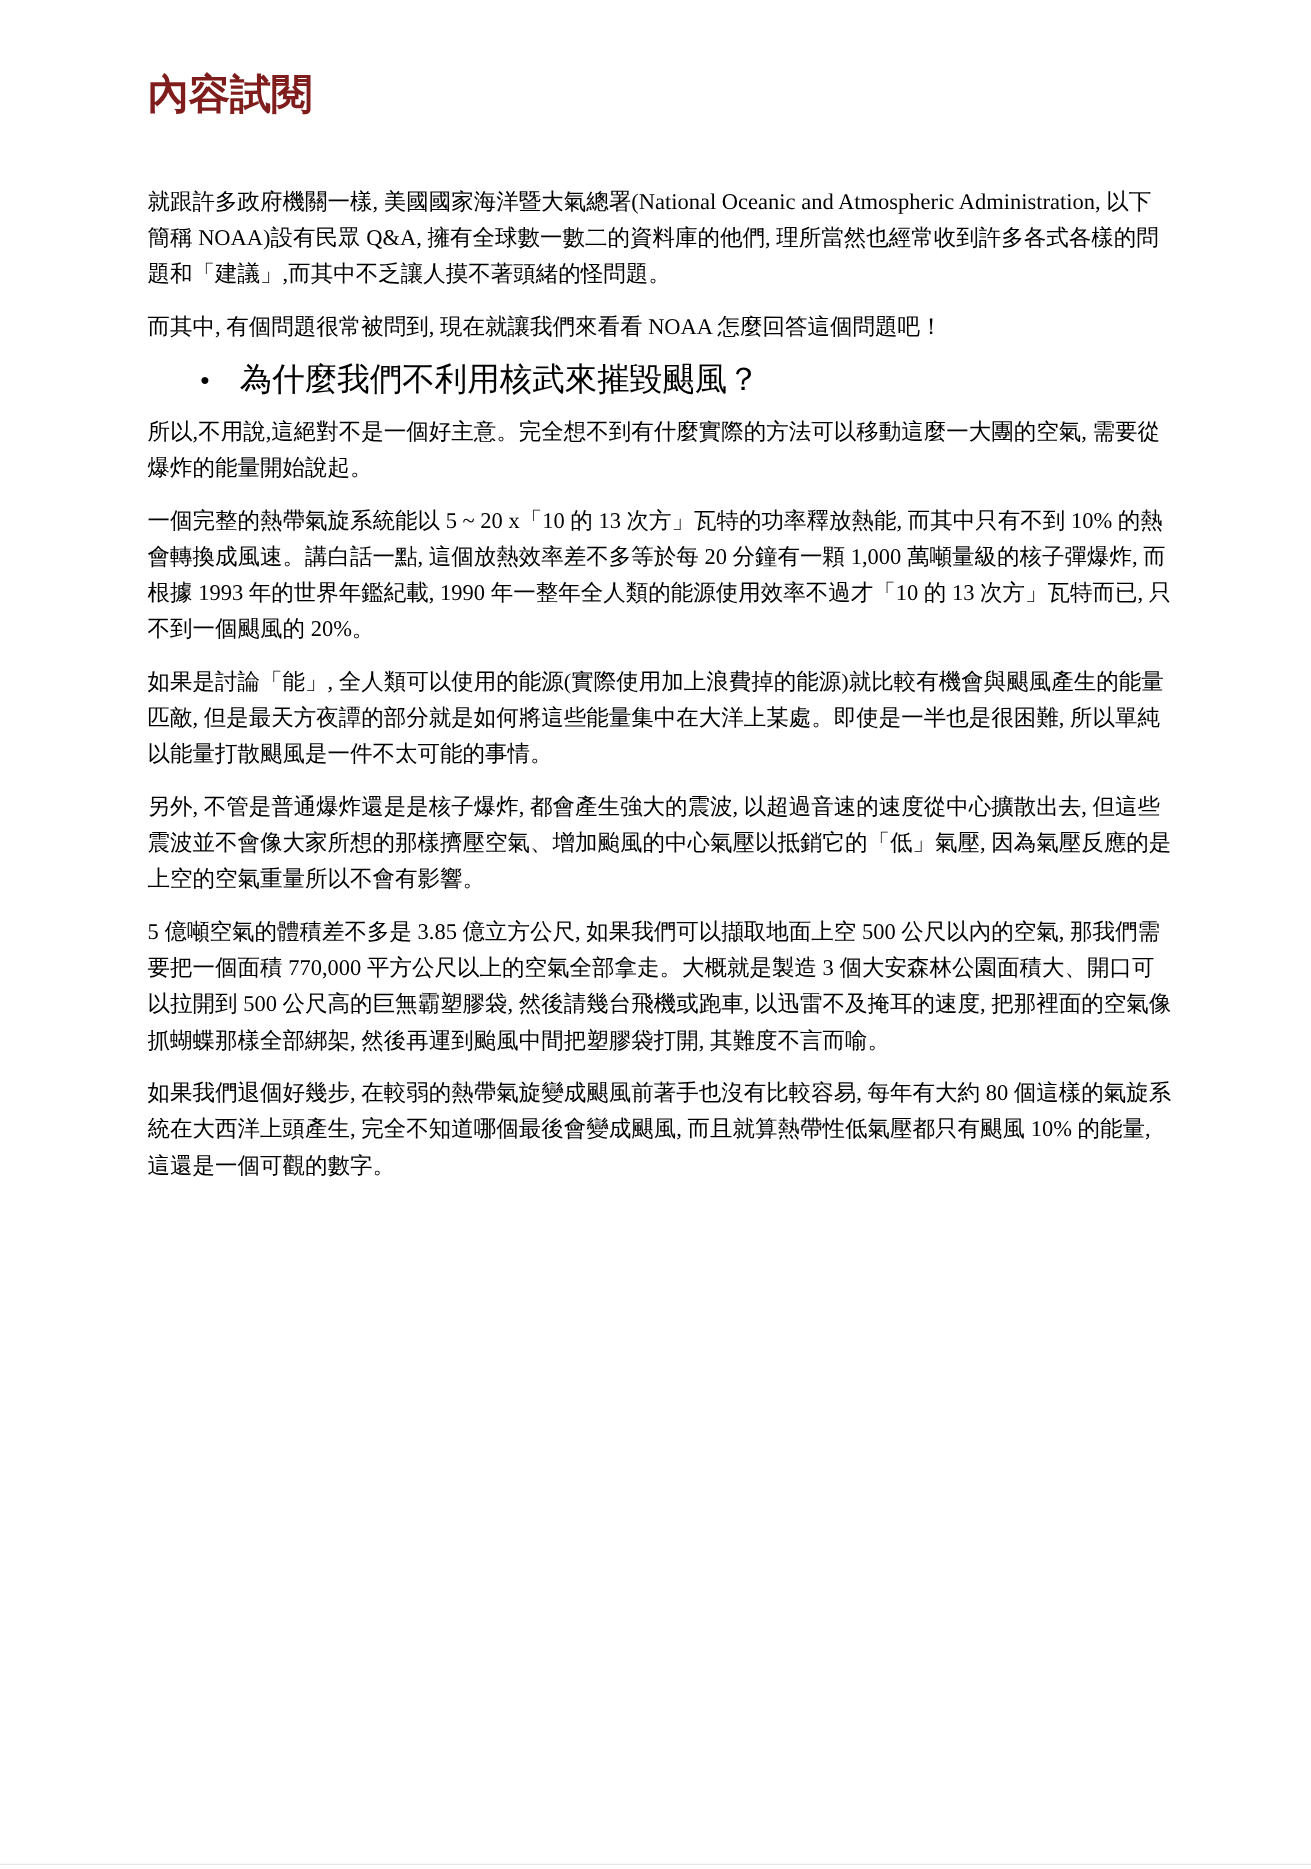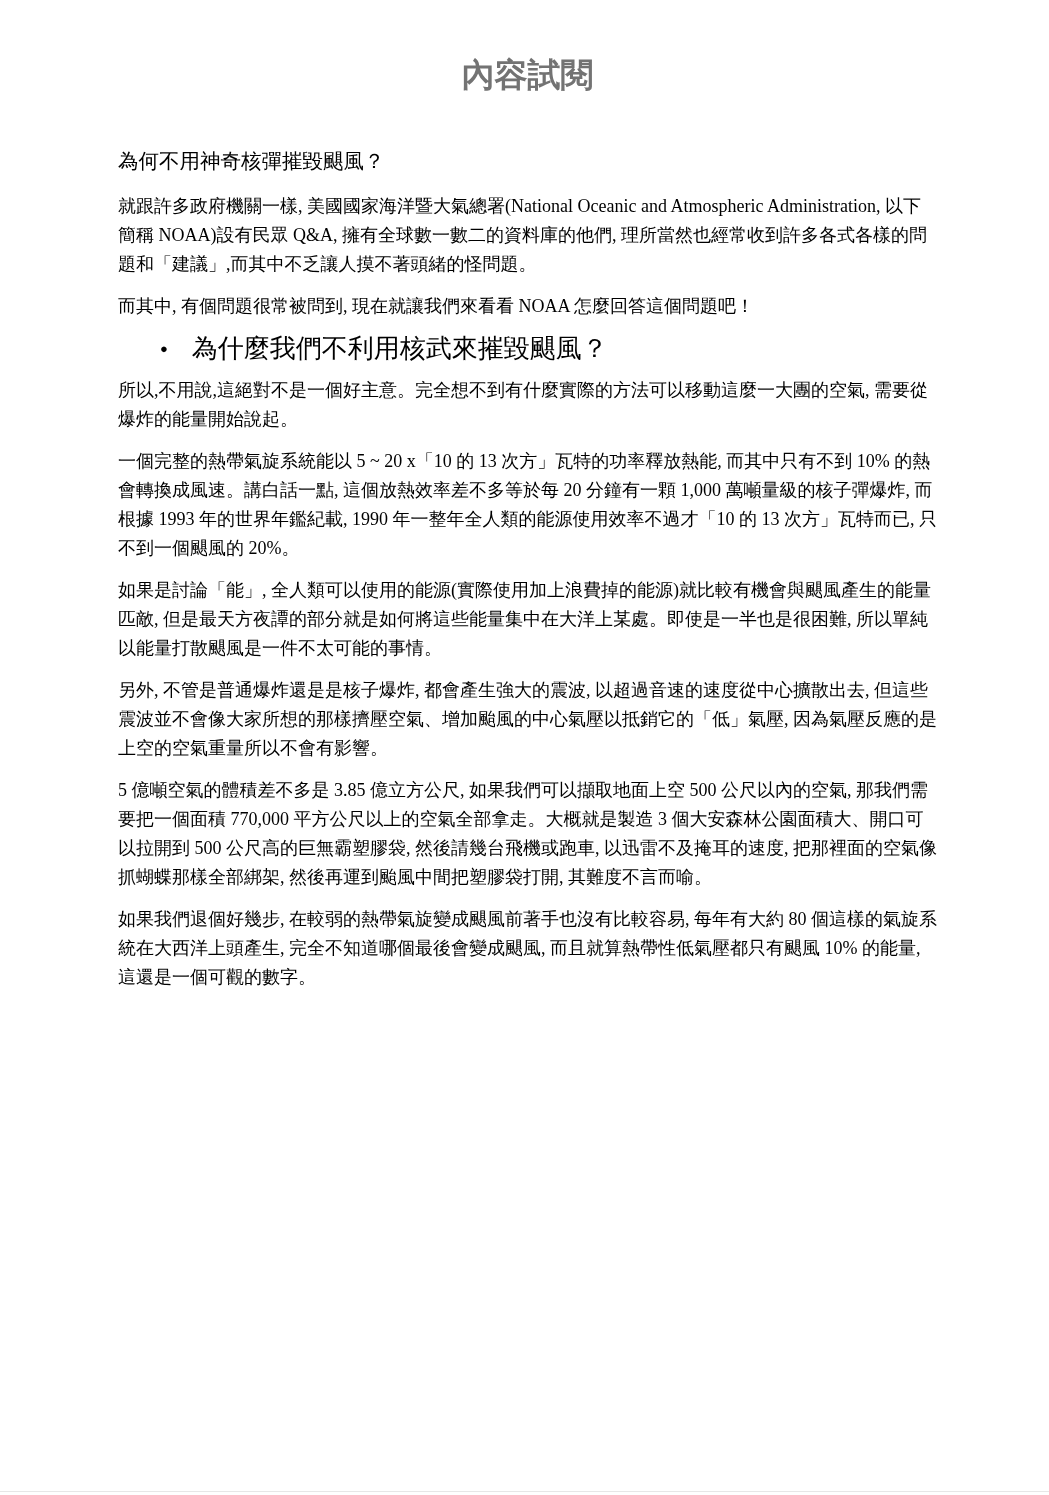--- a/index.html
+++ b/index.html
@@ -16,23 +16,22 @@
     color: #000000;
   }
   .content {
     padding: 57px 112px 0 118px;
   }
   .doc-title {
     font-family: "Liberation Sans", "DejaVu Sans", sans-serif;
     font-weight: 700;
     font-size: 33px;
     line-height: 36px;
-    color: #737373;
+    color: #7f1d1d;
     margin: 0 0 54px 0;
-    text-align: center;
   }
   .section-heading {
     font-size: 20.5px;
     line-height: 29px;
     margin: 0 0 16px 0;
   }
   .para {
     font-size: 18px;
     line-height: 29px;
     text-align: left;
@@ -63,21 +62,20 @@
   }
 </style>
 </head>
 <body>
 
 <div class="page">
   <div class="content">
 
     <h1 class="doc-title">內容試閱</h1>
 
-    <p class="section-heading">為何不用神奇核彈摧毀颶風？</p>
 
     <p class="para">就跟許多政府機關一樣, 美國國家海洋暨大氣總署(National Oceanic and Atmospheric Administration, 以下簡稱 NOAA)設有民眾 Q&amp;A, 擁有全球數一數二的資料庫的他們, 理所當然也經常收到許多各式各樣的問題和「建議」,而其中不乏讓人摸不著頭緒的怪問題。</p>
 
     <p class="para">而其中, 有個問題很常被問到, 現在就讓我們來看看 NOAA 怎麼回答這個問題吧！</p>
 
     <div class="bullet-row">
       <span class="bullet-glyph">●</span>
       <span class="bullet-text">為什麼我們不利用核武來摧毀颶風？</span>
     </div>
 

